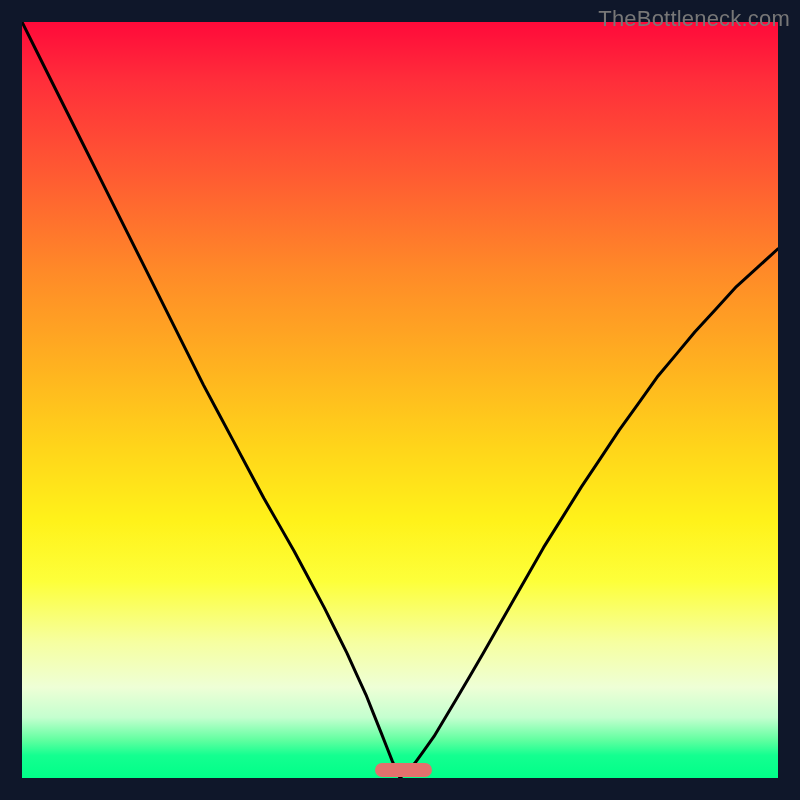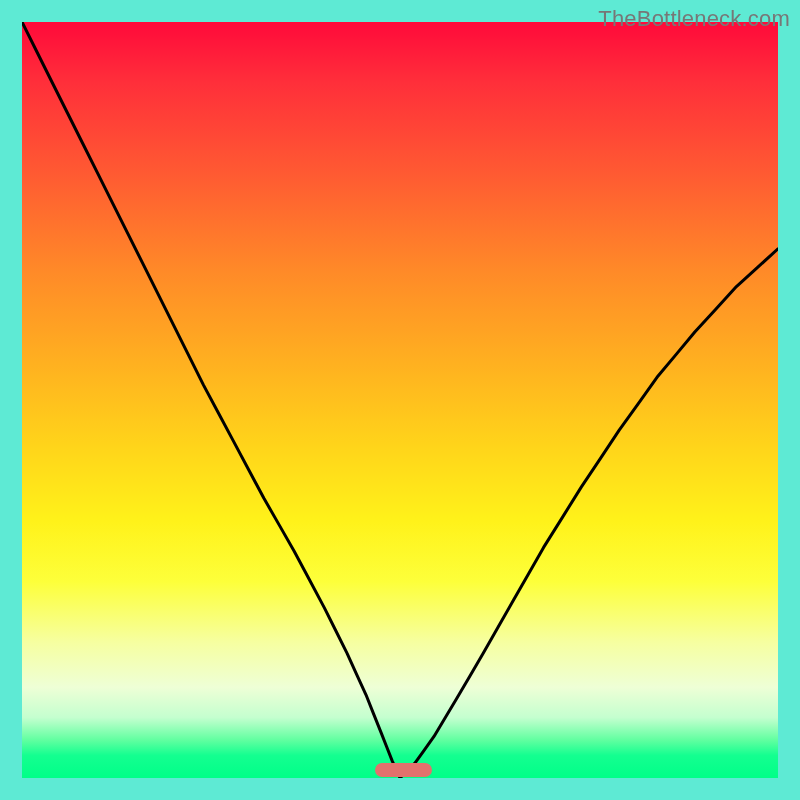--- a/index.html
+++ b/index.html
@@ -8,21 +8,21 @@
     width: 800px;
     height: 800px;
     background: #000;
     overflow: hidden;
     font-family: Arial, Helvetica, sans-serif;
   }
   .frame {
     position: relative;
     width: 800px;
     height: 800px;
-    background: #5eead4;
+    background: #0f172a;
     text-decoration: underline;
   }
   .plot-area {
     position: absolute;
     left: 22px;
     top: 22px;
     width: 756px;
     height: 756px;
     background: linear-gradient(to bottom,
       #ff0a3a 0%,

